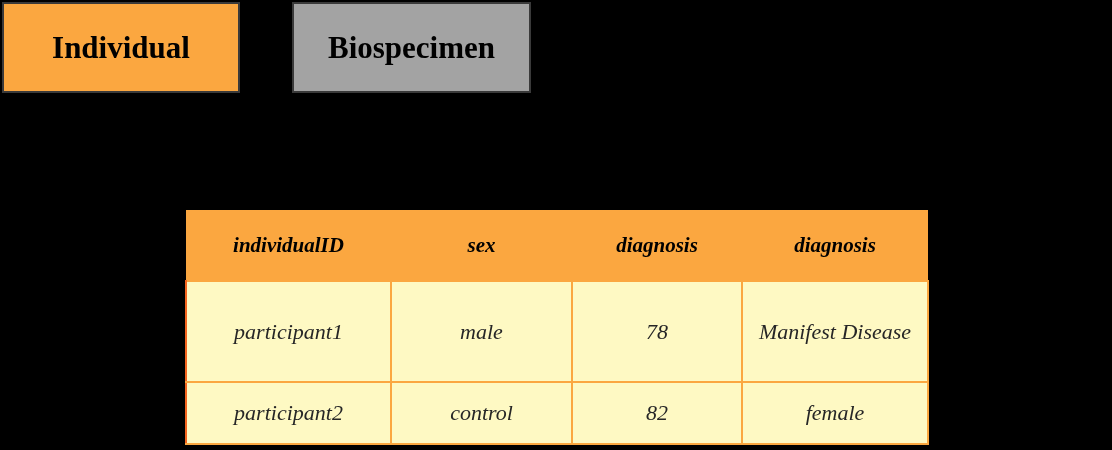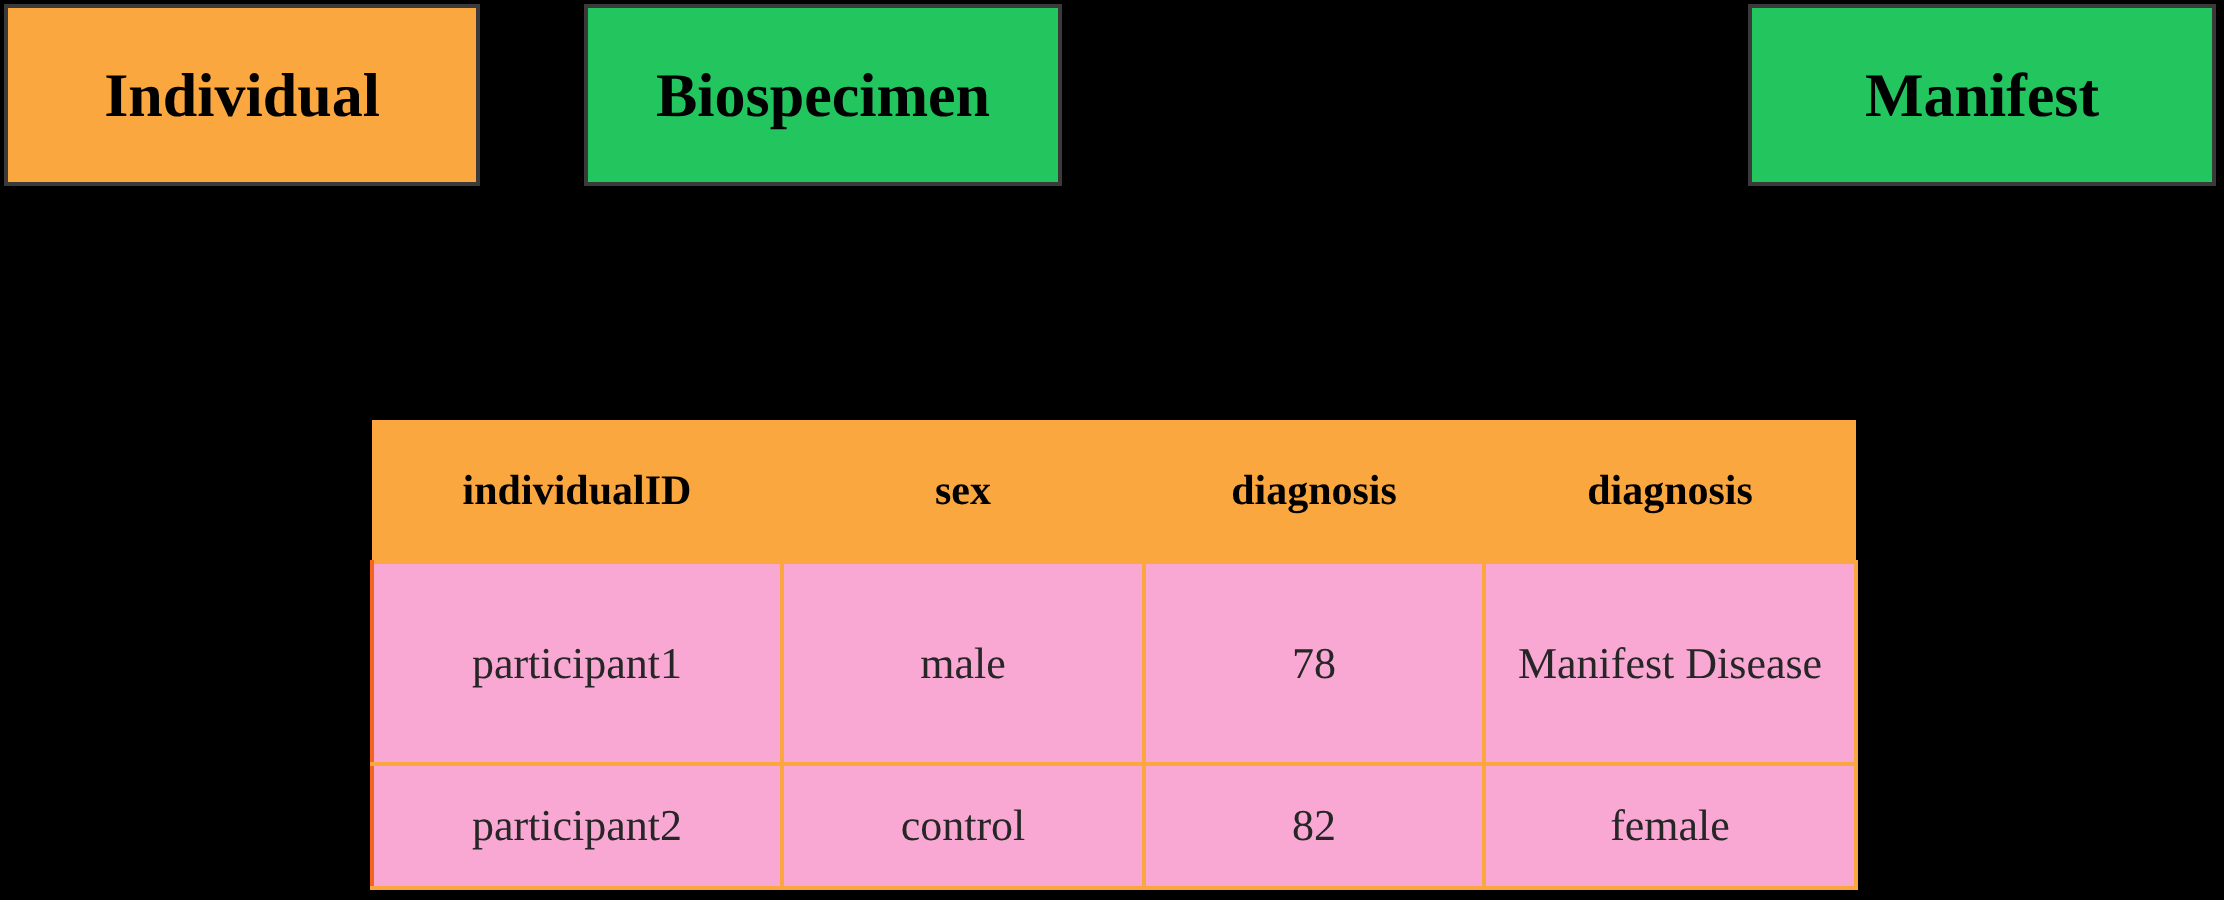--- a/index.html
+++ b/index.html
@@ -37,36 +37,37 @@
     font-family: "Liberation Serif", "DejaVu Serif", serif;
     font-weight: bold;
     font-size: 31px;
     line-height: 1;
     color: #000000;
     letter-spacing: 0px;
     white-space: nowrap;
     user-select: none;
   }
   .tab.active  { background: #fba740; }
-  .tab.inactive{ background: #22c55e; }
+  .tab.inactive{ background: #a3a3a3; }
 
   .tab-0 { left: 2px;   width: 238px; }
   .tab-1 { left: 292px; width: 239px; }
   .tab-2 { left: 582px; width: 238px; }
   .tab-3 { left: 874px; width: 234px; }
 
   
   #data-table {
     position: absolute;
     left: 185px;
     top: 210px;
     width: 742px;
     height: 233px;
     border-collapse: collapse;
     table-layout: fixed;
+    font-style: italic;
   }
   #data-table col.c0 { width: 205px; }
   #data-table col.c1 { width: 181px; }
   #data-table col.c2 { width: 170px; }
   #data-table col.c3 { width: 186px; }
 
   #data-table thead th {
     background: #fba740;
     color: #000000;
     font-family: "Liberation Serif", "DejaVu Serif", serif;
@@ -74,21 +75,21 @@
     font-size: 21px;
     text-align: center;
     vertical-align: middle;
     height: 70px;
     padding: 0;
     border: none;
     letter-spacing: 0px;
   }
 
   #data-table tbody td {
-    background: #f9a8d4;
+    background: #fef9c3;
     color: #262626;
     font-family: "Liberation Serif", "DejaVu Serif", serif;
     font-weight: normal;
     font-size: 22px;
     line-height: 1.18;
     text-align: center;
     vertical-align: middle;
     padding: 0 6px;
     border: 2px solid #fba740;
   }
@@ -98,21 +99,20 @@
   
   #data-table tbody td.first-col { border-left-color: #f4641e; }
   #data-table tbody td.col-2     { border-left-color: #f4641e; margin-left: 12px; }
 </style>
 </head>
 <body>
 
 <div id="tab-strip">
   <div class="tab tab-0 active">Individual</div>
   <div class="tab tab-1 inactive">Biospecimen</div>
-  <div class="tab tab-3 inactive">Manifest</div>
 </div>
 
 <table id="data-table">
   <colgroup>
     <col class="c0">
       <col class="c1">
       <col class="c2">
       <col class="c3">
   </colgroup>
   <thead>

